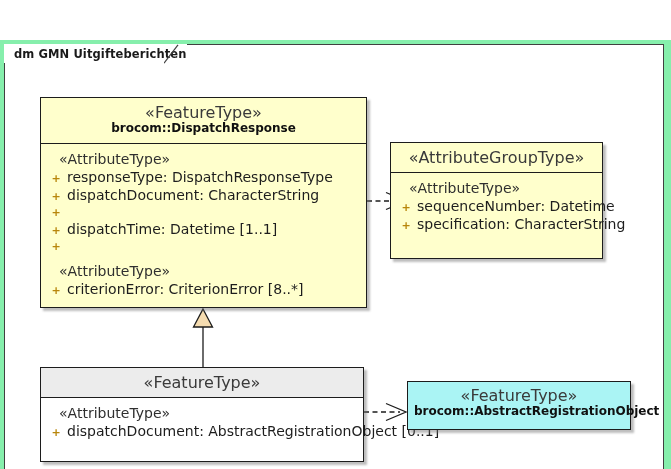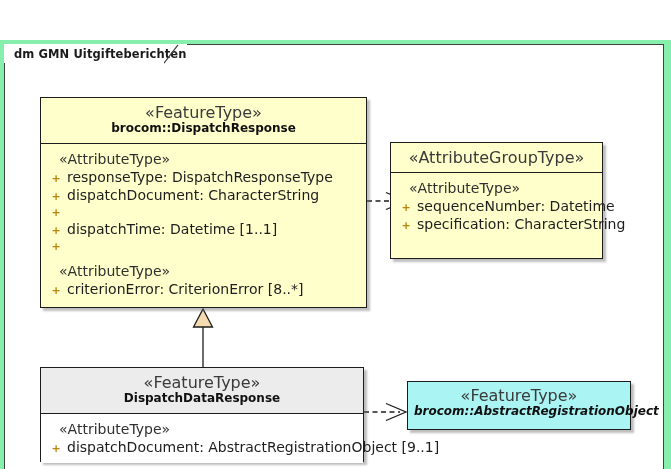--- a/index.html
+++ b/index.html
@@ -80,21 +80,20 @@
     white-space: nowrap;
   }
   .classname {
     font-size: 12px;
     font-weight: bold;
     color: #101010;
     line-height: 16px;
     white-space: nowrap;
   }
   .classname.abstract {
-    font-style: italic;
   }
   .uml-body {
     box-sizing: border-box;
     padding: 6px 4px 6px 4px;
   }
   .group-label {
     font-size: 14px;
     color: #2f2f2f;
     padding: 1px 0 2px 14px;
     line-height: 16px;
@@ -214,27 +213,26 @@
       <div class="attr-row">
         <span class="attr-vis">+</span>
         <span class="attr-text">specification: CharacterString</span>
       </div>
     </div>
   </div>
 
   <div class="uml-class body-white" style="left:40px; top:327px; width:324px; height:95px;">
     <div class="uml-header hdr-gray">
       <div class="stereotype">«FeatureType»</div>
-      <div class="classname">DispatchDataResponse</div>
     </div>
     <div class="uml-body body-white">
       <div class="group-label">«AttributeType»</div>
       <div class="attr-row">
         <span class="attr-vis">+</span>
-        <span class="attr-text">dispatchDocument: AbstractRegistrationObject [9..1]</span>
+        <span class="attr-text">dispatchDocument: AbstractRegistrationObject [0..1]</span>
       </div>
     </div>
   </div>
 
   <div class="uml-class fill-cyan" style="left:407px; top:341px; width:224px; height:49px;">
     <div class="uml-header fill-cyan no-divider" style="padding-top:6px;">
       <div class="stereotype">«FeatureType»</div>
       <div class="classname abstract">brocom::AbstractRegistrationObject</div>
     </div>
   </div>

